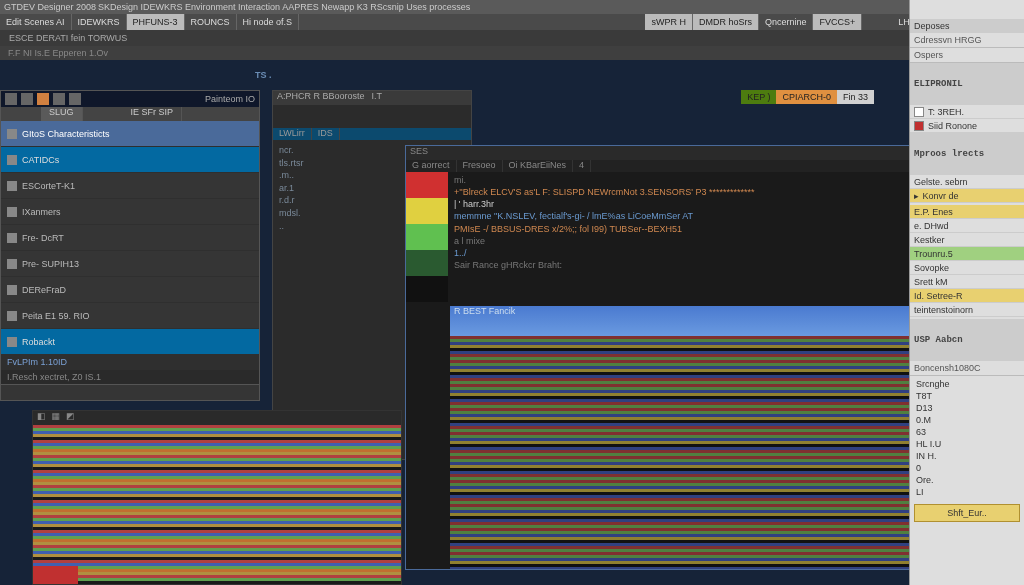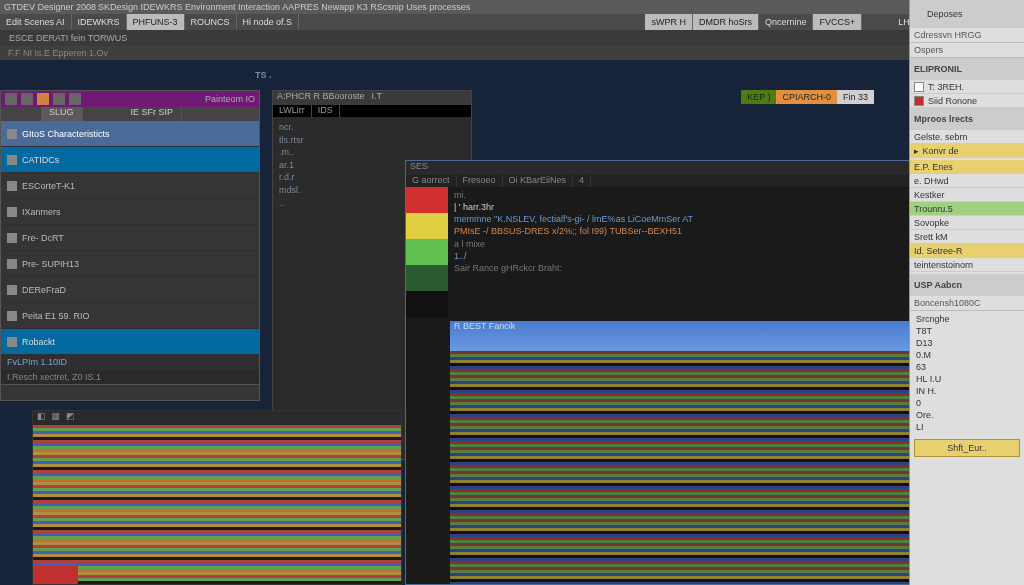--- a/index.html
+++ b/index.html
@@ -19,46 +19,46 @@
 .tool-btn { padding: 1px 5px; margin-right: 2px; }
 
 .path-bar { background: #3f3f3f; height: 14px; color: #888; padding: 0 8px; display: flex; align-items: center; justify-content: space-between; }
 
 
 .workspace { position: relative; width: 100%; height: calc(100% - 60px); background: #162338; }
 .ts-label { position: absolute; left: 255px; top: 10px; color: #6b8db5; font-weight: bold; }
 
 
 .left-panel { position: absolute; left: 0; top: 30px; width: 260px; background: #3c3c3c; border: 1px solid #555; }
-.lp-header { background: #701a75; height: 16px; display: flex; align-items: center; padding: 0 4px; gap: 4px; }
+.lp-header { background: #0f172a; height: 16px; display: flex; align-items: center; padding: 0 4px; gap: 4px; }
 .lp-icon { width: 12px; height: 12px; background: #666; display: inline-block; }
 .lp-icon.o { background: #d08040; }
 .lp-tabs { background: #444; height: 14px; display: flex; color: #ccc; }
 .lp-tab { padding: 0 8px; border-right: 1px solid #555; margin-left: 40px; }
 .lp-tab.sel { background: #5a5a5a; }
 .lp-tree { background: #353535; }
 .lp-row { height: 26px; border-bottom: 1px solid #2f2f2f; display: flex; align-items: center; padding: 0 6px; color: #bbb; gap: 5px; }
 .lp-row.sel { background: #4a6a9a; color: #fff; }
 .lp-row.hdr { background: #0369a1; color: #ddd; }
 .lp-ficon { width: 10px; height: 10px; background: #888; display: inline-block; }
 .lp-section { background: #2f2f2f; color: #7aa0d4; padding: 2px 6px; height: 15px; }
 .lp-mini { background: #2a2a2a; color: #888; padding: 2px 6px; height: 14px; }
 .lp-foot { background: #353535; height: 16px; border-top: 1px solid #555; }
 .lp-red { position: absolute; left: 0; bottom: 0; width: 45px; height: 18px; background: #c03030; }
 
 
 .mid-panel { position: absolute; left: 272px; top: 30px; width: 200px; height: 370px; background: #2b2b2b; border: 1px solid #444; }
 .mp-head { background: #3a3a3a; height: 14px; color: #aaa; padding: 0 4px; display: flex; gap: 7px; }
-.mp-tabs { background: #000000; height: 12px; display: flex; }
+.mp-tabs { background: #0c4a6e; height: 12px; display: flex; margin-top: 23px; }
 .mp-tab { padding: 0 6px; color: #999; border-right: 1px solid #444; }
 .mp-body { padding: 4px 6px; color: #7a8a9a; font-family: monospace; line-height: 1.4; }
 .mp-line { white-space: nowrap; overflow: hidden; }
 
 
-.editor-win { position: absolute; left: 405px; top: 100px; width: 560px; height: 425px; background: #1a1a1a; border: 1px solid #4a6a9a; }
+.editor-win { position: absolute; left: 405px; top: 85px; width: 560px; height: 425px; background: #1a1a1a; border: 1px solid #4a6a9a; }
 .ew-head { background: #2a2a2a; height: 14px; color: #888; padding: 0 4px; display: flex; justify-content: space-between; }
 .ew-tabs { background: #222; height: 12px; display: flex; }
 .ew-tab { padding: 0 6px; color: #888; border-right: 1px solid #333; }
 .color-strip { position: absolute; left: 0; top: 26px; width: 42px; }
 .cs { height: 26px; }
 .cs.r { background: #d03030; }
 .cs.y { background: #e0d040; }
 .cs.g { background: #60c050; }
 .cs.dg { background: #2a5a30; }
 .cs.blk { background: #111; }
@@ -86,29 +86,29 @@
 .tl-body { height: calc(100% - 14px); overflow: hidden; }
 .tl-row { height: 3px; }
 .tl-row.r { background: #b04040; }
 .tl-row.g { background: #60a050; }
 .tl-row.b { background: #4060b0; }
 .tl-row.y { background: #b09040; }
 .tl-row.o { background: #c07030; }
 
 
 .right-panel { position: absolute; right: 0; top: 0; width: 115px; height: 100%; background: #dedede; border-left: 1px solid #999; color: #333; font-size: 8px; }
-.rp-head { background: #ccc; height: 28px; padding: 0 17px; display: flex; align-items: center; }
+.rp-head { background: #ccc; height: 14px; padding: 0 4px; display: flex; align-items: center; margin-top: 19px; }
 .rp-sub { padding: 2px 4px; color: #555; border-bottom: 1px solid #bbb; }
 .rp-row { height: 14px; display: flex; align-items: center; padding: 0 4px; border-bottom: 1px solid #ccc; gap: 4px; }
 .rp-row.hl { background: #e8d070; }
 .rp-row.grn { background: #a0d080; }
 .rp-swatch { width: 10px; height: 10px; border: 1px solid #888; }
 .rp-swatch.red { background: #c03030; }
 .rp-swatch.wht { background: #fff; }
-.rp-section { background: #ccc; padding: 6px 4px; font-weight: bold; color: #444; }
+.rp-section { background: #ccc; padding: 16px 4px; font-weight: bold; color: #444; font-family: Liberation Mono, monospace; }
 .rp-list { padding: 2px 0; }
 .rp-item { padding: 1px 6px; color: #333; }
 .rp-foot-btn { margin: 4px; background: #e8d070; padding: 3px 6px; border: 1px solid #b09030; text-align: center; }
 
 
 .ribbon-seg { display: flex; position: absolute; top: 30px; right: 150px; }
 .rib { height: 14px; padding: 0 6px; display: flex; align-items: center; color: #222; }
 .rib.a { background: #4d7c0f; }
 .rib.b { background: #e09040; }
 .rib.c { background: #d0d0d0; }
@@ -248,20 +248,21 @@
     </div>
     <div class="color-strip">
       <div class="cs r"></div>
       <div class="cs y"></div>
       <div class="cs g"></div>
       <div class="cs dg"></div>
       <div class="cs blk"></div>
     </div>
     <div class="code-area">
       <div class="code-line tk-gry">mi.</div>
+      <div class="code-line tk-org">+''Blreck ELCV'S as'L F: SLISPD NEWrcmNot  3.SENSORS' P3 *************</div>
       <div class="code-line tk-wht">| '  harr.3hr</div>
       <div class="code-line tk-blu">memmne "K.NSLEV, fectialf's-gi- / lmE%as LiCoeMmSer AT</div>
       <div class="code-line tk-org">PMIsE -/ BBSUS-DRES x/2%;; fol I99) TUBSer--BEXH51</div>
       <div class="code-line tk-gry">a l  mixe</div>
       <div class="code-line tk-blu">1../</div>
       <div class="code-line tk-gry">Sair Rance gHRckcr Braht:</div>
     </div>
     <div class="preview">
       <div class="pv-sky">
         <span style="color:#cde;padding:2px 4px">R BEST Fancik</span>

